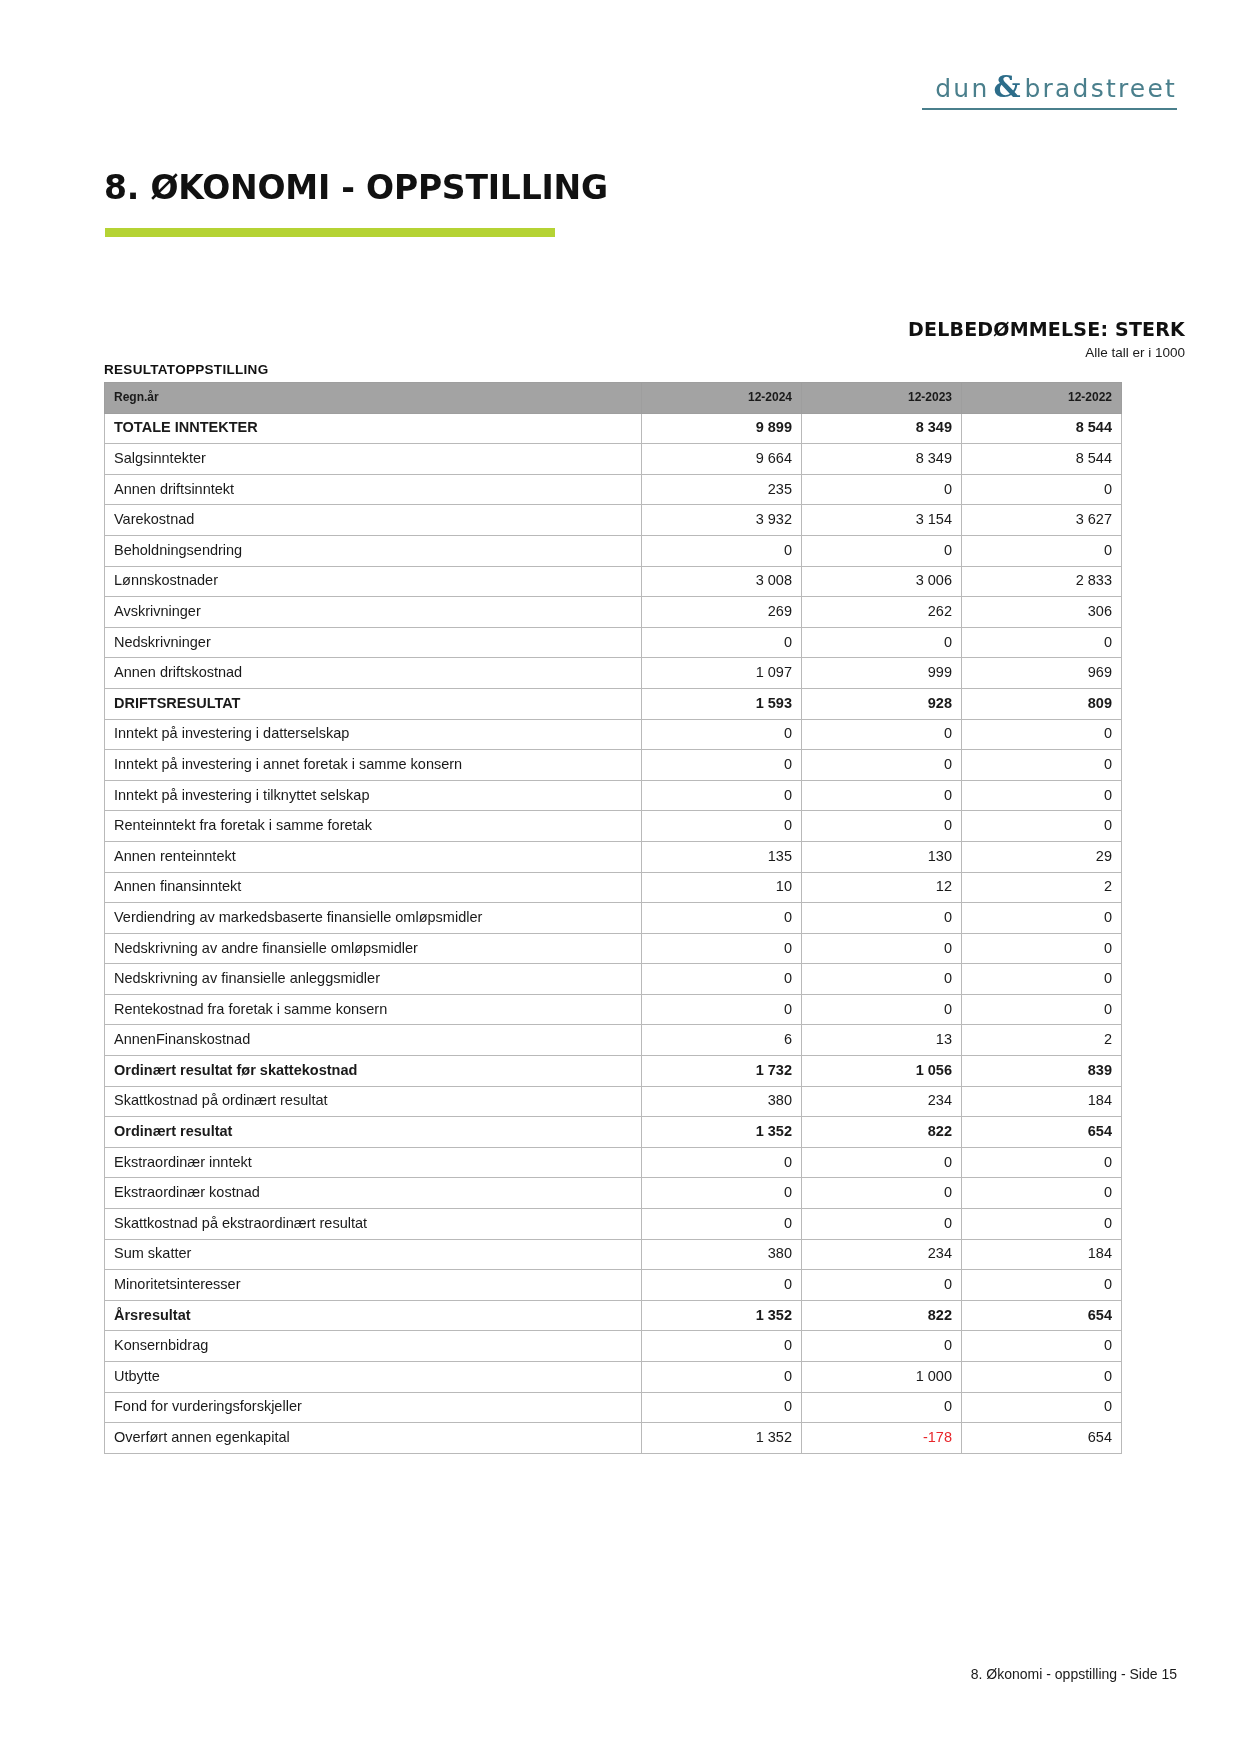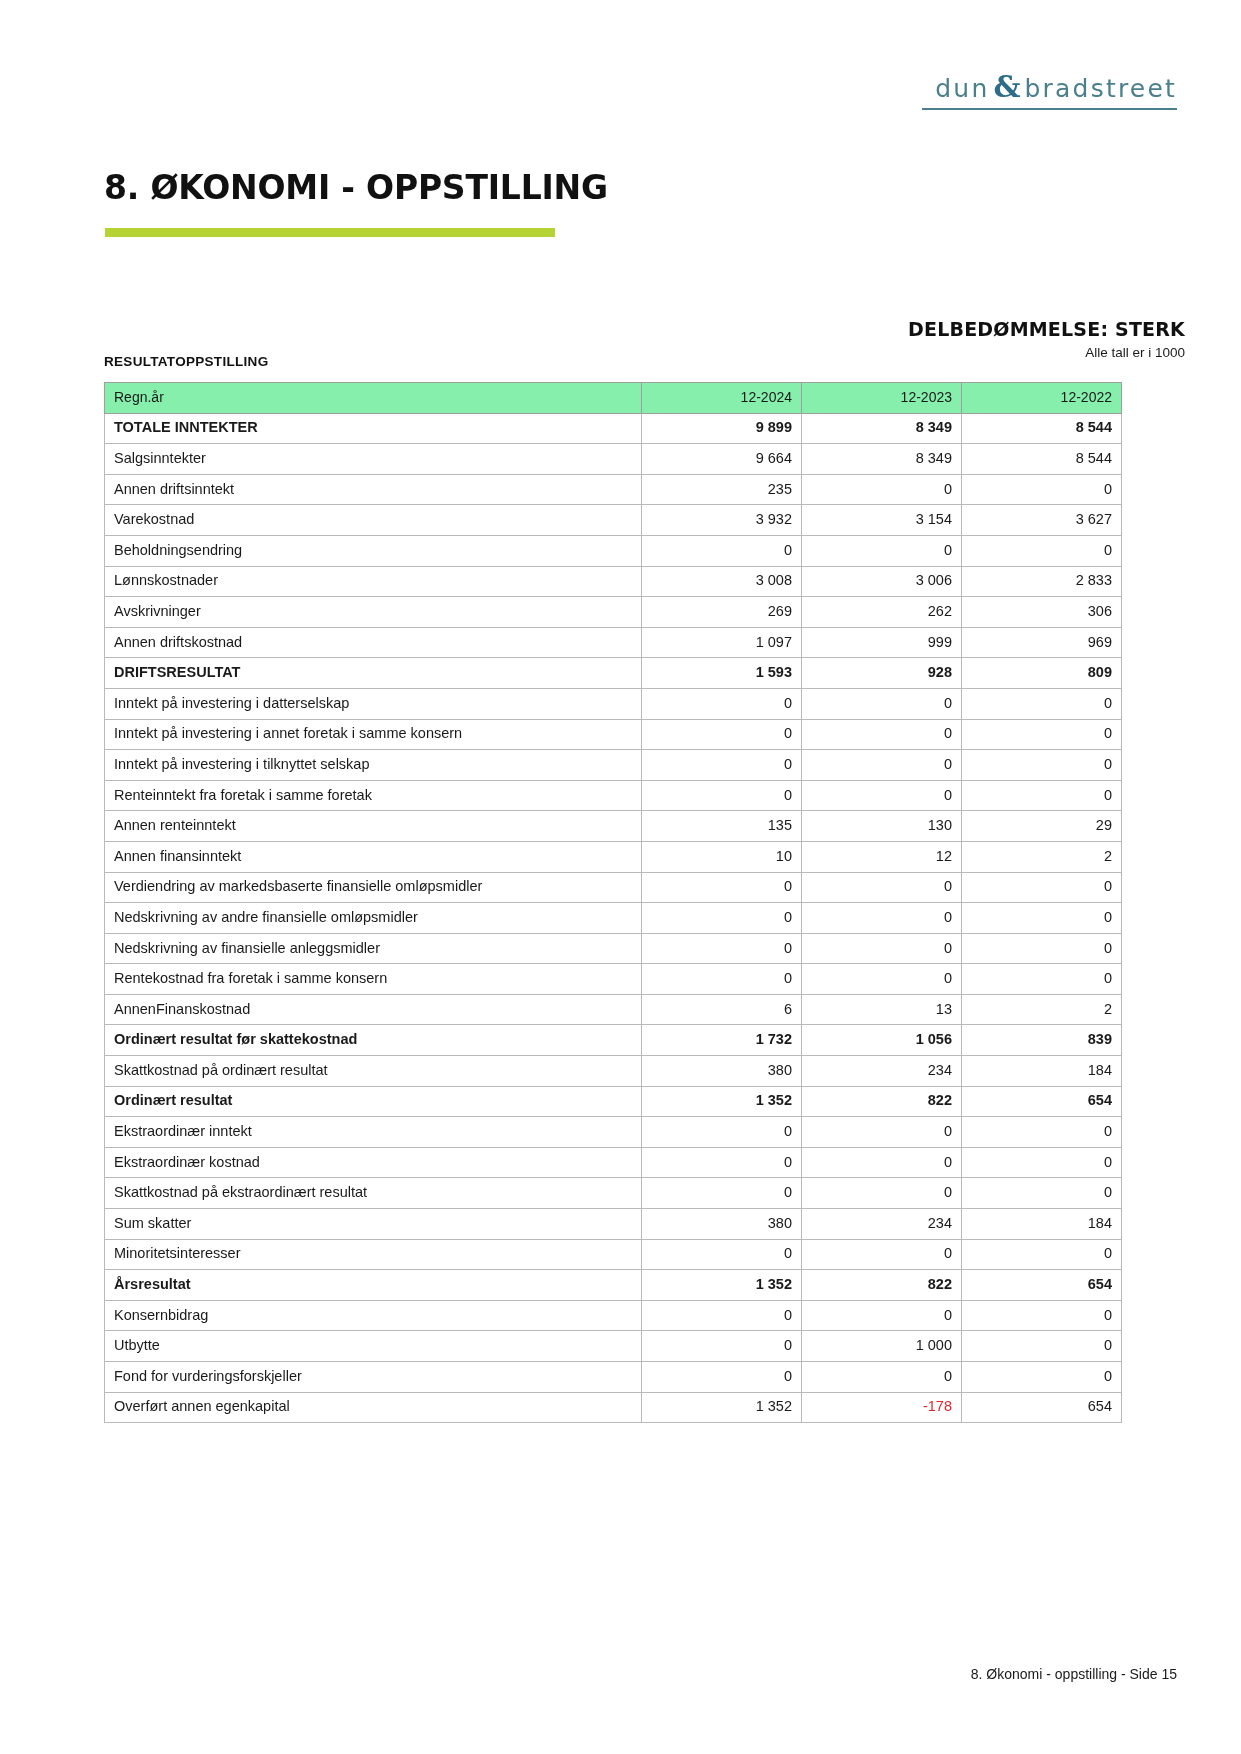--- a/index.html
+++ b/index.html
@@ -93,21 +93,21 @@
     font-family: "DejaVu Sans", sans-serif;
     font-size: 19px;
     font-weight: 700;
     letter-spacing: 0.2px;
     color: #111111;
     text-transform: uppercase;
   }
   .table-label {
     position: absolute;
     left: 0;
-    top: 36px;
+    top: 44px;
     font-size: 13.5px;
     font-weight: 700;
     letter-spacing: 0.3px;
     color: #111111;
     text-transform: uppercase;
   }
   .units {
     position: absolute;
     right: 16px;
     top: 27px;
@@ -129,23 +129,23 @@
   table.fin th, table.fin td {
     border: 1px solid #b9b9b9;
     height: 30.6px;
     padding: 0 9px;
     font-size: 14.5px;
     line-height: 1.1;
     vertical-align: middle;
     background: #ffffff;
   }
   table.fin thead th {
-    background: #86efac;
-    font-weight: 400;
-    font-size: 14px;
+    background: #a3a3a3;
+    font-weight: 700;
+    font-size: 12px;
     border-color: #9e9e9e;
   }
   table.fin th.lbl, table.fin td.lbl { text-align: left; }
   table.fin th.n, table.fin td.n { text-align: right; }
   tr.bold td { font-weight: 700; }
   td.neg { color: #e8262b; }
 
   
   .footer {
     position: absolute;
@@ -228,20 +228,26 @@
           <td class="n">3 006</td>
           <td class="n">2 833</td>
         </tr>
         <tr>
           <td class="lbl">Avskrivninger</td>
           <td class="n">269</td>
           <td class="n">262</td>
           <td class="n">306</td>
         </tr>
         <tr>
+          <td class="lbl">Nedskrivninger</td>
+          <td class="n">0</td>
+          <td class="n">0</td>
+          <td class="n">0</td>
+        </tr>
+        <tr>
           <td class="lbl">Annen driftskostnad</td>
           <td class="n">1 097</td>
           <td class="n">999</td>
           <td class="n">969</td>
         </tr>
         <tr class="bold">
           <td class="lbl">DRIFTSRESULTAT</td>
           <td class="n">1 593</td>
           <td class="n">928</td>
           <td class="n">809</td>

